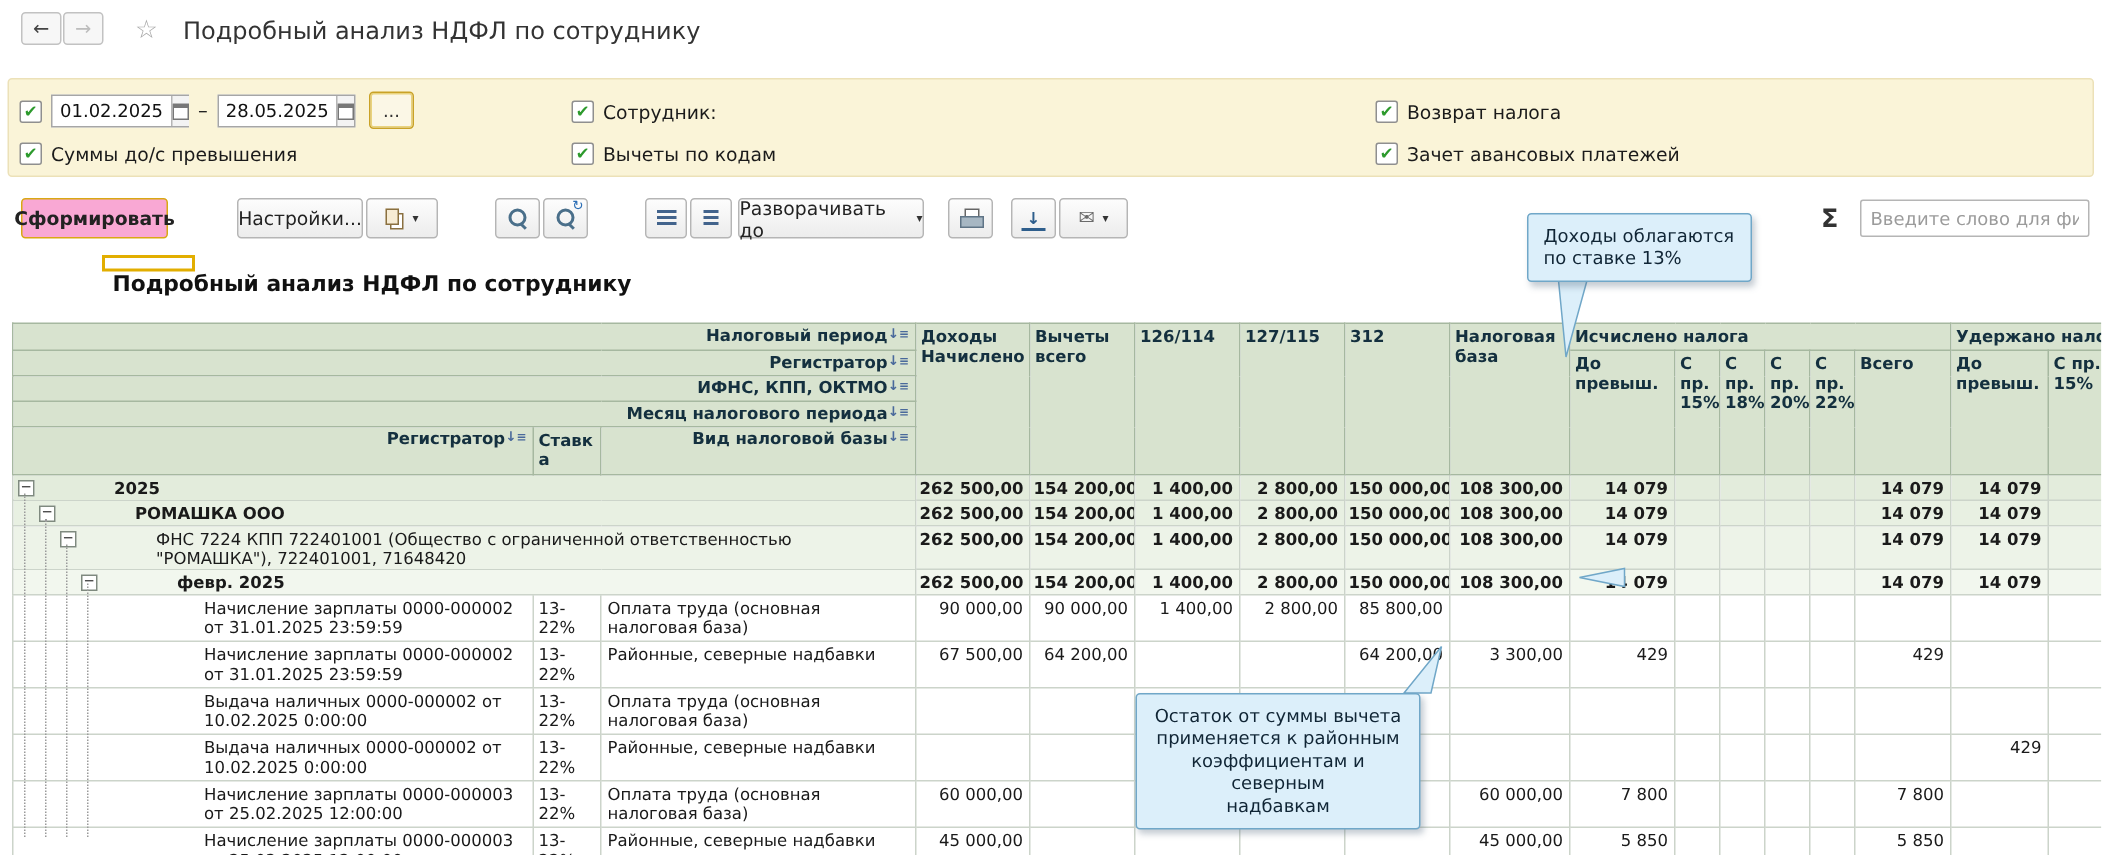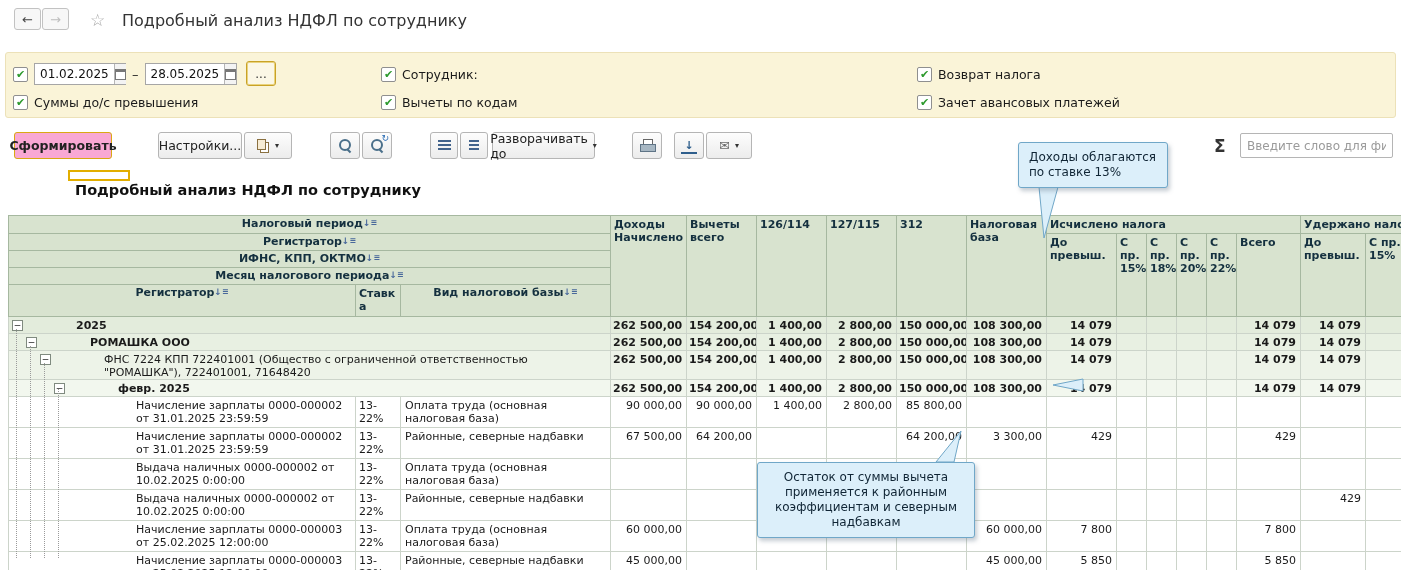--- a/index.html
+++ b/index.html
@@ -31,21 +31,21 @@
 
 .toolbar{position:absolute;left:0;top:126px;width:100%;height:40px;}
 .tbtn{position:absolute;top:6px;height:27px;border:1px solid #b5b5b5;border-radius:3px;background:linear-gradient(#fdfdfd,#ececec);display:inline-flex;align-items:center;justify-content:center;font-size:12.5px;color:#222;gap:5px;cursor:pointer;}
 .gen{left:14px;width:98px;background:#f9a8d4;border-color:#d9a814;font-weight:bold;}
 .settings{left:158px;width:84px;}
 .variants{left:244px;width:48px;}
 .search{left:330px;width:30px;}
 .search2{left:362px;width:30px;}
 .lvl1b{left:430px;width:28px;}
 .lvl2b{left:460px;width:28px;}
-.expandto{left:492px;width:103px;}
+.expandto{left:492px;width:124px;}
 .printb{left:632px;width:30px;}
 .saveb{left:674px;width:30px;}
 .emailb{left:706px;width:46px;}
 .ddm{font-size:8px;color:#333;}
 .sigma{position:absolute;left:1214px;top:10px;font-size:17px;font-weight:bold;color:#333;cursor:pointer;}
 .flt{position:absolute;left:1240px;top:7px;width:153px;height:25px;border:1px solid #b5b5b5;border-radius:2px;padding:0 6px;font-size:12px;color:#333;font-family:inherit;}
 .flt::placeholder{color:#9b9b9b;}
 .i-mag{position:relative;width:13px;height:13px;}
 .i-mag::before{content:"";position:absolute;left:0;top:0;width:8px;height:8px;border:2px solid #4a6f8a;border-radius:50%;}
 .i-mag::after{content:"";position:absolute;left:8px;top:9px;width:5px;height:2px;background:#4a6f8a;transform:rotate(45deg);transform-origin:left center;}
@@ -62,21 +62,21 @@
 
 
 .report{position:absolute;left:0;top:168px;width:1401px;height:402px;overflow:hidden;background:#fff;}
 .selbox{position:absolute;left:68px;top:2px;width:62px;height:11px;border:2px solid #e2ae00;}
 .rtitle{position:absolute;left:75px;top:14px;font-size:14.5px;font-weight:bold;color:#111;}
 table.grid{position:absolute;left:8px;top:47px;width:1403px;border-collapse:collapse;table-layout:fixed;}
 .grid td{border:1px solid #ccd4ca;font-size:11px;vertical-align:top;overflow:hidden;color:#1a1a1a;}
 .grid thead td{background:#d8e3cf;border-color:#a6b8a0;color:#14303f;}
 .h17{height:17px;}
 .h32{height:32px;}
-.hflex{display:flex;justify-content:center;align-items:flex-start;padding:2px 4px;font-weight:bold;line-height:12px;}
+.hflex{display:flex;justify-content:flex-end;align-items:flex-start;padding:2px 4px;font-weight:bold;line-height:12px;}
 .hn{padding:2px 3px;font-weight:bold;white-space:pre-line;line-height:13px;}
 .hrate{overflow-wrap:anywhere;margin-top:16px;}
 .hg{font-weight:bold;white-space:nowrap;padding:2px 3px;}
 .sort-icon{display:inline-flex;font-size:9px;color:#49699b;line-height:10px;cursor:pointer;flex:none;}
 .sort-icon .sl{font-size:8px;}
 tbody .num{text-align:right;padding:2px 4px 0 2px;white-space:nowrap;line-height:13px;}
 tbody tr.group{height:17px;font-weight:bold;}
 tbody tr.group.lvl3{height:26px;}
 tbody tr.detail{height:28px;}
 .c-label{position:relative;line-height:13px;padding-top:2px;padding-right:4px;}
@@ -96,21 +96,21 @@
 .group.lvl4 td{background:#f2f7ee;}
 .group.lvl3 .lbl{font-weight:normal;}
 .c-rate{padding:2px 3px;line-height:13px;}
 .c-kind{padding:2px 4px;line-height:13px;}
 .tline{position:absolute;width:0;border-left:1px dotted #9a9a9a;z-index:4;}
 
 
 .callout{position:absolute;z-index:30;background:#dceffa;border:1px solid #70a7c8;border-radius:3px;box-shadow:2px 3px 4px rgba(90,110,130,.35);padding:7px 10px;font-size:12px;line-height:15px;color:#102535;white-space:pre-line;}
 .co1{left:1018px;top:142px;width:150px;}
 .co2{left:1082px;top:372px;width:156px;}
-.co3{left:757px;top:462px;width:218px;text-align:center;}
+.co3{left:757px;top:462px;width:190px;text-align:center;}
 .ctail{position:absolute;z-index:29;}
 .ct1{left:1038px;top:186px;}
 .ct2{left:1052px;top:378px;}
 .ct3{left:928px;top:430px;}
 </style>
 </head>
 <body>
 
 <div class="page">
 

